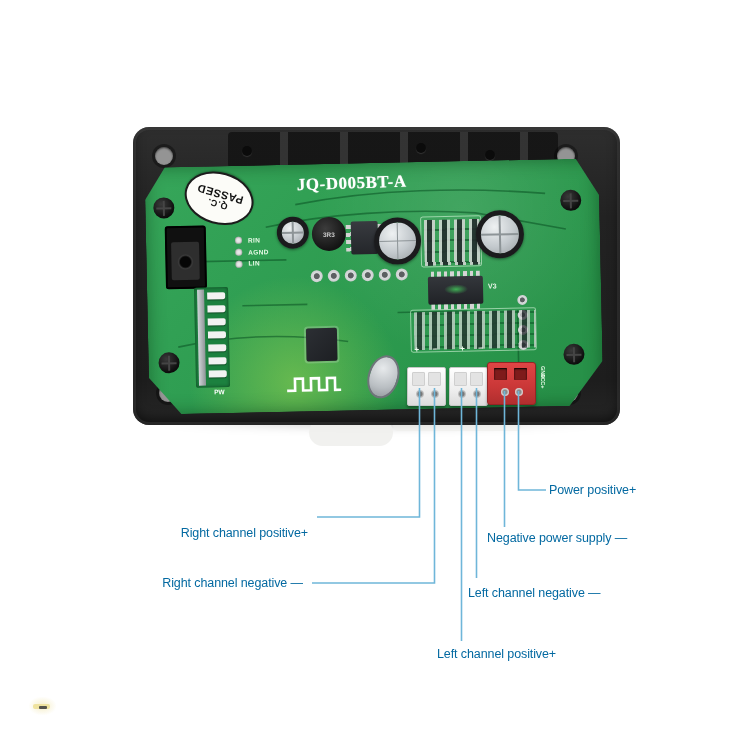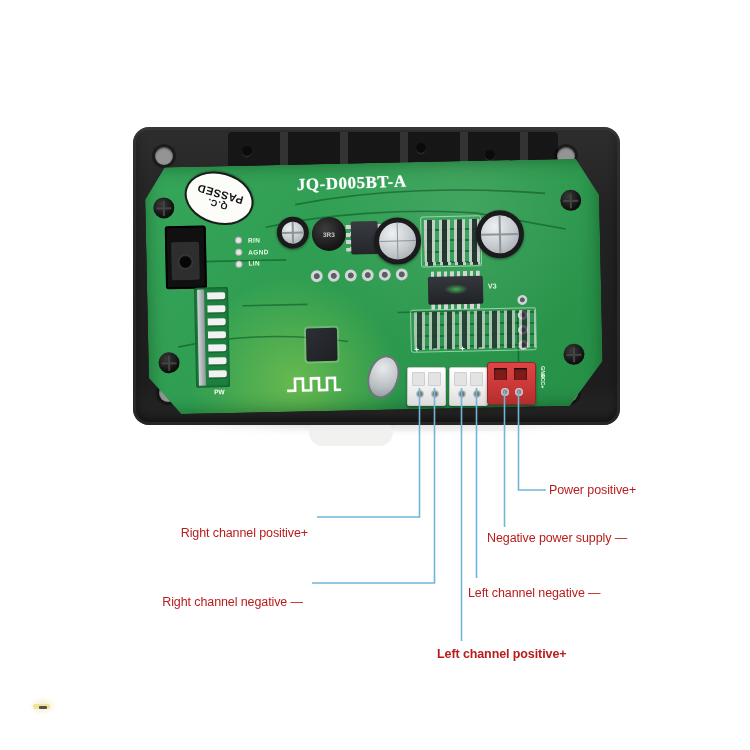--- a/index.html
+++ b/index.html
@@ -117,21 +117,21 @@
     border:1px solid #962424;border-radius:3px;box-shadow:0 2px 3px rgba(0,0,0,.35);}
   .power-conn .slot{position:absolute;top:5px;width:13px;height:12px;background:#7e1b1b;border-radius:1px;box-shadow:inset 0 1px 2px #000;}
   .power-conn .pinc{position:absolute;bottom:8px;width:8px;height:8px;border-radius:50%;
     background:radial-gradient(circle,#8a8a8a 35%,#cfc5c5 55%,#f4ecec);}
   .power-silk{left:536px;top:369px;width:14px;height:34px;color:#eafbe9;font-size:5.5px;font-weight:bold;
     display:flex;flex-direction:column;gap:3px;align-items:center;}
   .power-silk span{transform:rotate(90deg);white-space:nowrap;display:block;}
 
   
   .callout-svg{left:0;top:0;}
-  .callout{color:#b91c1c;font-size:12.5px;font-weight:500;letter-spacing:-.1px;white-space:nowrap;}
+  .callout{color:#0369a1;font-size:12.5px;font-weight:500;letter-spacing:-.1px;white-space:nowrap;}
 
   
   .yellow-mark{left:29px;top:697px;width:27px;height:18px;border-radius:8px;
     background:radial-gradient(ellipse at center,#f5eec9,rgba(245,238,201,0) 75%);}
   .yellow-mark .streak{position:absolute;left:4px;top:7px;width:17px;height:5px;border-radius:2px;background:#efe3a0;}
   .yellow-mark .dash{position:absolute;left:10px;top:8.5px;width:8px;height:3px;background:#55544c;border-radius:1px;}
 </style>
 </head>
 <body>
 
@@ -308,22 +308,22 @@
       <path d="M419.5,388 V517 H317"></path>
       <path d="M434.5,388 V583 H312"></path>
       <path d="M461.5,388 V641"></path>
       <path d="M476.5,388 V578"></path>
       <path d="M504.5,391 V527"></path>
       <path d="M518.5,391 V490 H546"></path>
     </g>
   </svg>
 
   <div class="abs callout" style="right:442px;top:510px;text-align:right;margin-top:16px;">Right channel positive+</div>
-  <div class="abs callout" style="right:447px;top:576px;margin-top:19px;">Right channel negative —</div>
-  <div class="abs callout" style="left:437px;top:647px;font-weight:bold;">Left channel positive+</div>
+  <div class="abs callout" style="right:447px;top:576px;">Right channel negative —</div>
+  <div class="abs callout" style="left:437px;top:647px;">Left channel positive+</div>
   <div class="abs callout" style="left:468px;top:586px;">Left channel negative —</div>
   <div class="abs callout" style="left:487px;top:531px;text-align:center;">Negative power supply —</div>
   <div class="abs callout" style="left:549px;top:483px;">Power positive+</div>
 
   <div class="abs yellow-mark">
     <div class="streak"></div>
     <div class="dash"></div>
   </div>
 
 </div>

